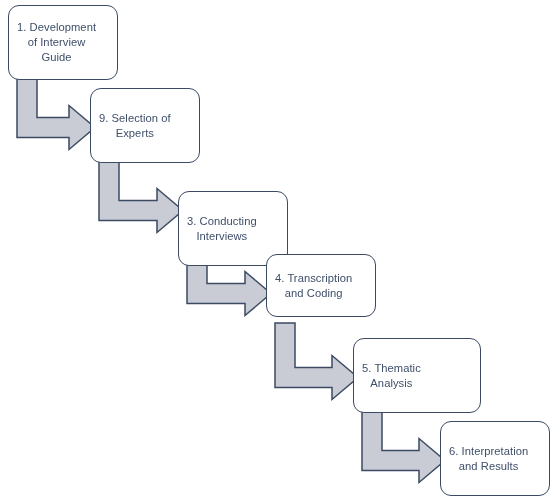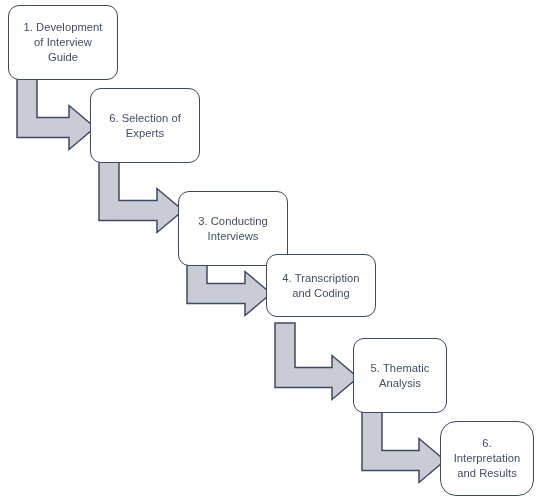--- a/index.html
+++ b/index.html
@@ -25,21 +25,21 @@
     height: 498px;
   }
   .node-box {
     position: absolute;
     box-sizing: border-box;
     background: #ffffff;
     border: 1.6px solid #3c4a63;
     border-radius: 11px;
     display: flex;
     align-items: center;
-    justify-content: center;
+    justify-content: flex-start;
     z-index: 5;
   }
   .node-label {
     color: #3e4e69;
     font-size: 11.2px;
     line-height: 15px;
     text-align: center;
     padding: 0 8px;
     white-space: pre-line;
     letter-spacing: 0.05px;
@@ -58,37 +58,37 @@
       <polygon points="362.0,407.0 382.0,407.0 382.0,450.5 419.0,450.5 419.0,438.5 445.0,460.5 419.0,482.5 419.0,470.5 362.0,470.5" fill="#c9ccd4" stroke="#3c4a63" stroke-width="1.5" stroke-linejoin="miter"></polygon>
     </svg>
 
   <div class="node-box" style="left: 8px; top: 5px; width: 110px; height: 75px; background: rgb(255, 255, 255); border-color: rgb(60, 74, 99);">
     <span class="node-label">1. Development
 of Interview
 Guide</span>
   </div>
 
   <div class="node-box" style="left: 90px; top: 88px; width: 110px; height: 75px; background: rgb(255, 255, 255); border-color: rgb(60, 74, 99);">
-    <span class="node-label">6. Selection of
+    <span class="node-label">9. Selection of
 Experts</span>
   </div>
 
   <div class="node-box" style="left: 178px; top: 171px; width: 110px; height: 75px; background: rgb(255, 255, 255); border-color: rgb(60, 74, 99); margin-top: 20px;">
     <span class="node-label">3. Conducting
 Interviews</span>
   </div>
 
   <div class="node-box" style="left: 266px; top: 254px; width: 110px; height: 63px; background: rgb(255, 255, 255); border-color: rgb(60, 74, 99);">
     <span class="node-label">4. Transcription
 and Coding</span>
   </div>
 
-  <div class="node-box" style="left: 353px; top: 338px; width: 94px; height: 75px; background: rgb(255, 255, 255); border-color: rgb(60, 74, 99);">
+  <div class="node-box" style="left: 353px; top: 338px; width: 128px; height: 75px; background: rgb(255, 255, 255); border-color: rgb(60, 74, 99);">
     <span class="node-label">5. Thematic
 Analysis</span>
   </div>
 
-  <div class="node-box" style="left: 440px; top: 421px; width: 94px; height: 75px; background: rgb(255, 255, 255); border-color: rgb(60, 74, 99); border-radius: 16px;">
+  <div class="node-box" style="left: 440px; top: 421px; width: 110px; height: 75px; background: rgb(255, 255, 255); border-color: rgb(60, 74, 99);">
     <span class="node-label">6. Interpretation
 and Results</span>
   </div>
 
 </div>
 
 </body></html>

